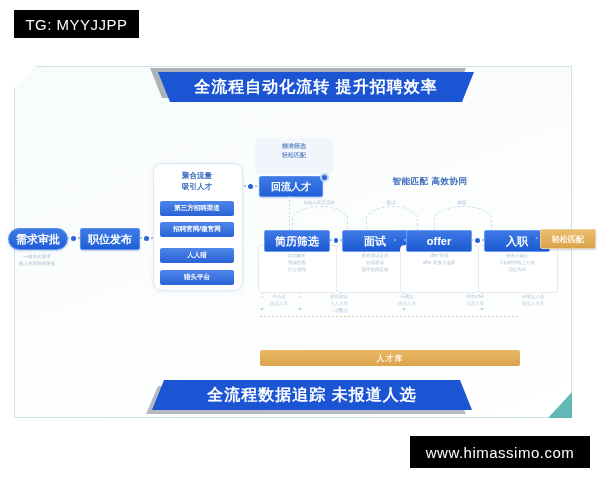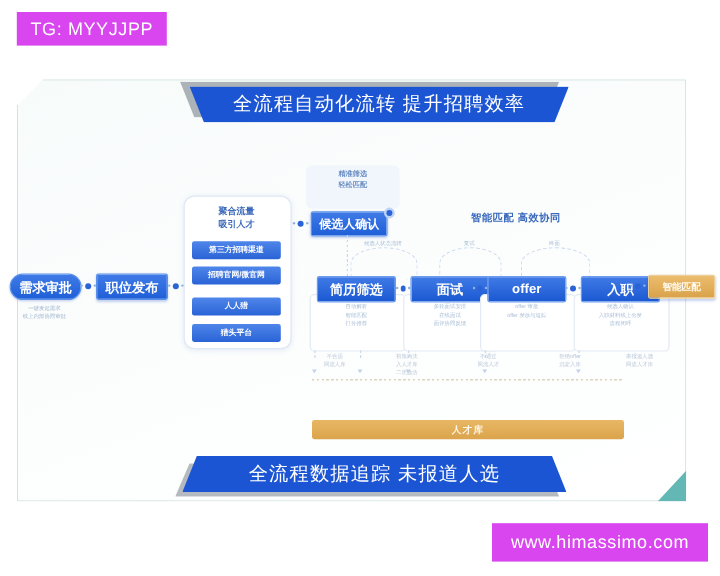--- a/index.html
+++ b/index.html
@@ -5,21 +5,21 @@
   html,body{margin:0;padding:0;}
   body{
     width:600px;height:480px;position:relative;overflow:hidden;
     background:#ffffff;
     font-family:"Liberation Sans","DejaVu Sans",sans-serif;
     -webkit-font-smoothing:antialiased;
   }
 
   
   .wm{
-    position:absolute;background:#d946ef;color:#ffffff;
+    position:absolute;background:#000000;color:#ffffff;
     display:flex;align-items:center;justify-content:center;
     letter-spacing:.5px;white-space:nowrap;
   }
   #wm-top{left:14px;top:10px;width:125px;height:28px;font-size:15px;}
   #wm-bottom{left:410px;top:436px;width:180px;height:32px;font-size:15px;}
 
   
   #card{
     position:absolute;left:14px;top:66px;width:558px;height:352px;
     background:linear-gradient(160deg,#f7fbfa 0%,#fbfdfd 40%,#ffffff 100%);
@@ -29,21 +29,21 @@
   }
   #card-corner-tr{
     position:absolute;left:548px;top:392px;width:24px;height:26px;
     background:#63b8b5;
     clip-path:polygon(100% 0,100% 100%,0 100%);
   }
 
   
   .banner{
     position:absolute;display:flex;align-items:center;justify-content:center;
-    background:#1c55d4;color:#ffffff;font-weight:normal;letter-spacing:1px;
+    background:#1c55d4;color:#ffffff;font-weight:bold;letter-spacing:1px;
     font-size:16px;white-space:nowrap;
   }
   #banner-top{
     left:158px;top:72px;width:316px;height:30px;
     clip-path:polygon(0 0,100% 0,calc(100% - 12px) 100%,12px 100%);
   }
   #banner-top-shadow{
     position:absolute;left:150px;top:68px;width:316px;height:30px;background:#6b7682;
     clip-path:polygon(0 0,100% 0,calc(100% - 12px) 100%,12px 100%);opacity:.55;
   }
@@ -207,21 +207,21 @@
 </div>
 <div class="dots" style="left:241px;top:182px;width:18px;height:8px;">
   <i></i>
     <i class="mid"></i>
     <i></i>
 </div>
 
 <div id="panel-parse"></div>
 <div class="cap" id="cap-parse" style="white-space:pre-line;">精准筛选
 轻松匹配</div>
-<div class="node grad" id="n-parse">候选人确认</div>
+<div class="node grad" id="n-parse">回流人才</div>
 <div id="parse-dot"></div>
 <div class="vline" style="left:289px;top:196px;height:34px;"></div>
 
 <div id="hdr-interview">智能匹配 高效协同</div>
 
 <div class="arc" style="left:292px;top:206px;width:54px;"></div>
 <div class="arc-label" style="left:289px;top:200px;">候选人状态流转</div>
 
 <div class="arc" style="left:366px;top:206px;width:50px;"></div>
 <div class="arc-label" style="left:361px;top:200px;">复试</div>
@@ -266,21 +266,21 @@
     <i></i>
     <i class="mid"></i>
     <i></i>
   </div>
 <div class="dots" style="left:522px;top:234px;width:18px;height:8px;">
     <i></i>
     <i class="mid"></i>
     <i></i>
   </div>
 
-<div class="node" id="n-employee">智能匹配</div>
+<div class="node" id="n-employee">轻松匹配</div>
 
 <div class="pool-note" id="pn0" style="white-space:pre-line;">不合适
 回流人库</div>
 <div class="pool-note" id="pn1" style="white-space:pre-line;">初筛淘汰
 入人才库
 二次激活</div>
 <div class="pool-note" id="pn2" style="white-space:pre-line;">不通过
 回流人才</div>
 <div class="pool-note" id="pn3" style="white-space:pre-line;">拒绝offer
 沉淀入库</div>

